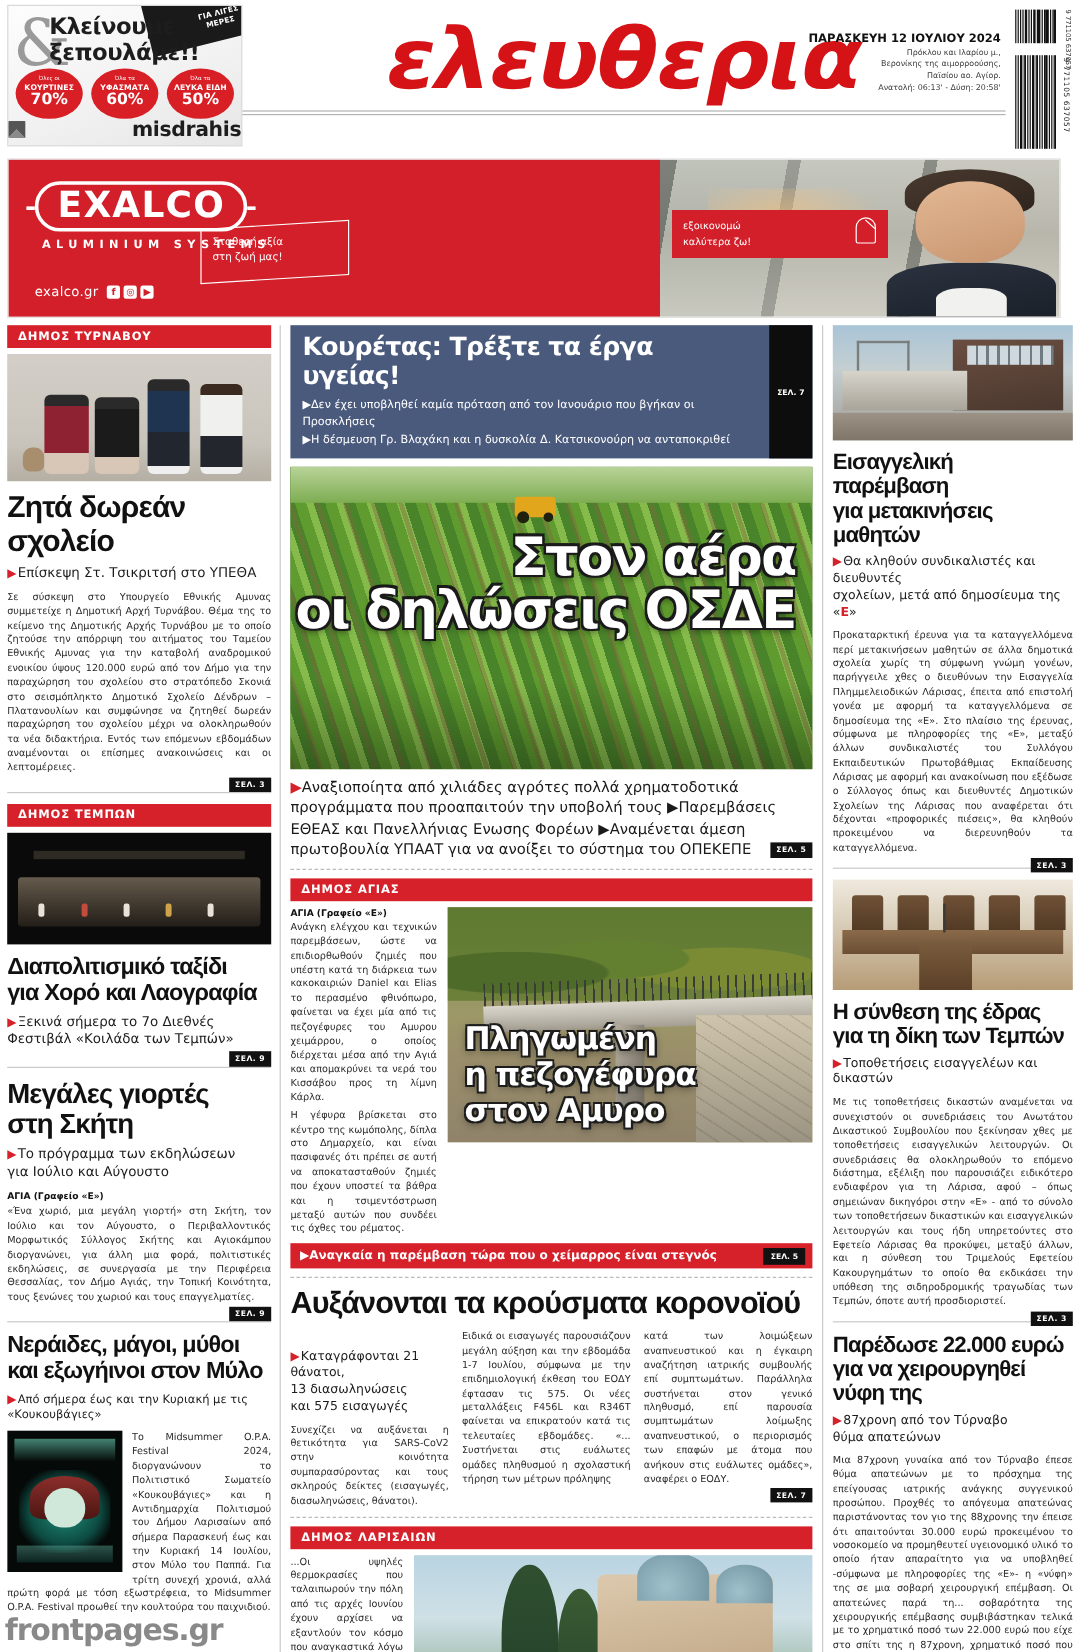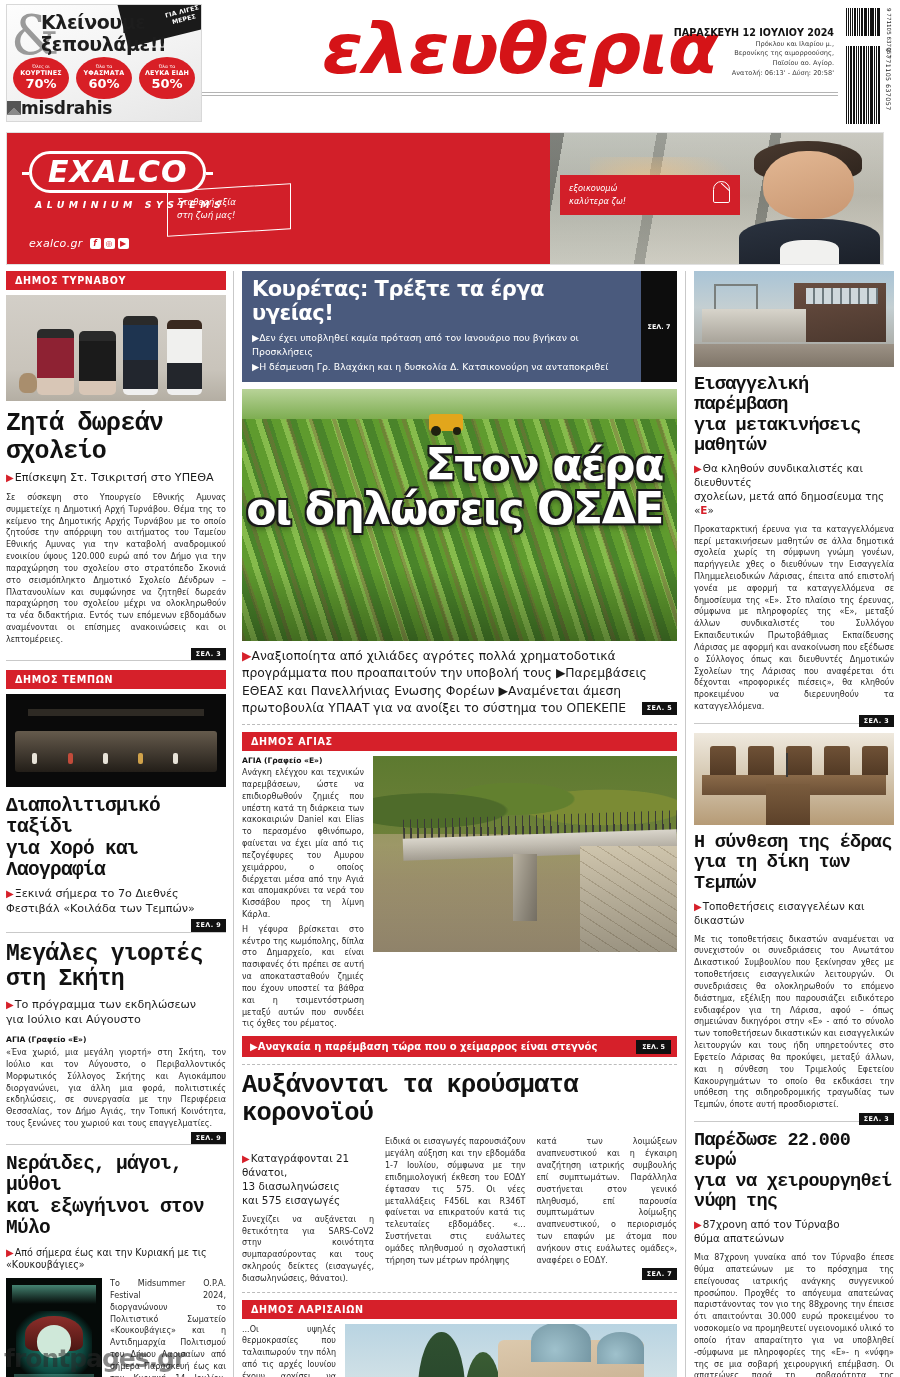--- a/index.html
+++ b/index.html
@@ -46,21 +46,21 @@
   .ad-misdrahis .circ{
     width:56px; height:42px; border-radius:50%/50%;
     background:#d81f26; color:#fff; text-align:center;
     display:flex; flex-direction:column; justify-content:center; line-height:1.05;
   }
   .ad-misdrahis .circ .t1{ font-size:4.6px; }
   .ad-misdrahis .circ .t2{ font-size:6.4px; font-weight:bold; letter-spacing:.1px;}
   .ad-misdrahis .circ .t3{ font-size:13px; font-weight:bold; }
   .ad-misdrahis .brandrow{
     position:absolute; bottom:3px; left:0; right:0;
-    display:flex; align-items:center; justify-content:flex-start; gap:0;
+    display:flex; align-items:center; justify-content:space-between; gap:17px;
   }
   .ad-misdrahis .mlogo{
     width:14px;height:14px;
     background:
       linear-gradient(135deg,#555 0 48%,transparent 48%),
       linear-gradient(225deg,#555 0 48%,transparent 48%);
     background-color:#8a8a8a;
   }
   .ad-misdrahis .mname{ font-size:17px; font-weight:600; color:#1d1d1d; letter-spacing:-.3px;}
 
@@ -101,21 +101,20 @@
   }
   .bcnum2{
     position:absolute; right:2px; top:4px; font-size:5.6px; color:#222;
     writing-mode:vertical-rl;
   }
 
   
   .exalco{
     margin:2px 16px 6px 6px; height:133px; display:flex; overflow:hidden;
     border:1px solid #e0e0e0;
-    font-style:italic;
   }
   .ex-left{
     width:62%; background:#d21f29; position:relative; padding:18px 0 0 22px; color:#fff;
   }
   .ex-logo{
     display:inline-block; border:3px solid #fff; border-radius:26px;
     padding:3px 16px; position:relative;
   }
   .ex-logo span{
     font-size:30px; font-weight:bold; letter-spacing:1px; line-height:1;
@@ -206,21 +205,21 @@
   .col-mid{ padding:0 8px; border-right:1px solid #c9c9c9; }
   .col-right{ padding-left:8px; }
 
   
   .redlabel{
     background:#d6202a; color:#fff; font-size:9.6px; font-weight:bold;
     letter-spacing:.7px; padding:4px 7px 4px 9px; margin-bottom:5px;
   }
   .photo{ width:100%; position:relative; overflow:hidden; }
   .hl{
-    font-family:Liberation Mono, monospace;
+    font-family:Liberation Sans, sans-serif;
     font-weight:bold; color:#111; line-height:1.1; letter-spacing:-.7px;
   }
   .kicker{
     font-size:11.2px; color:#1c1c1c; line-height:1.33; margin-top:6px;
   }
   .kicker .ar{ color:#d6202a; font-size:10px; margin-right:1px; }
   .body-txt{
     font-size:8.05px; line-height:1.47; text-align:justify; color:#2a2a2a;
     margin-top:6px;
   }
@@ -699,20 +698,25 @@
           <div class="body-txt" style="margin-top:2px">Ανάγκη ελέγχου και τεχνικών παρεμβάσεων, ώστε να επιδιορθωθούν ζημιές που υπέστη κατά τη διάρκεια των κακοκαιριών Daniel και Elias το περασμένο φθινόπωρο, φαίνεται να έχει μία από τις πεζογέφυρες του Αμυρου χειμάρρου, ο οποίος διέρχεται μέσα από την Αγιά και απομακρύνει τα νερά του Κισσάβου προς τη λίμνη Κάρλα.</div>
           <div class="body-txt" style="margin-top:3px">Η γέφυρα βρίσκεται στο κέντρο της κωμόπολης, δίπλα στο Δημαρχείο, και είναι πασιφανές ότι πρέπει σε αυτή να αποκατασταθούν ζημιές που έχουν υποστεί τα βάθρα και η τσιμεντόστρωση μεταξύ αυτών που συνδέει τις όχθες του ρέματος.</div>
         </div>
         <div class="photo ph-bridge" style="flex:1">
           <div class="trees"></div>
           <div class="rail"></div>
           <div class="deck"></div>
           <div class="pier"></div>
           <div class="stone"></div>
           <div class="ovh"></div>
+          <div class="midtitle">
+            <span style="display:block">Πληγωμένη</span>
+            <span style="display:block">η πεζογέφυρα</span>
+            <span style="display:block">στον Αμυρο</span>
+          </div>
         </div>
       </div>
       <div style="display:flex;background:#d6202a;color:#fff;margin-top:6px;align-items:center">
         <div style="flex:1;padding:5px 8px;font-size:10px;font-weight:600">
           <span>▶</span><span>Αναγκαία η παρέμβαση τώρα που ο χείμαρρος είναι στεγνός</span>
         </div>
         <div style="background:#111;color:#fff;font-size:6.4px;font-weight:bold;padding:3px 6px;margin-right:6px">ΣΕΛ. 5</div>
       </div>
     </div>
 

